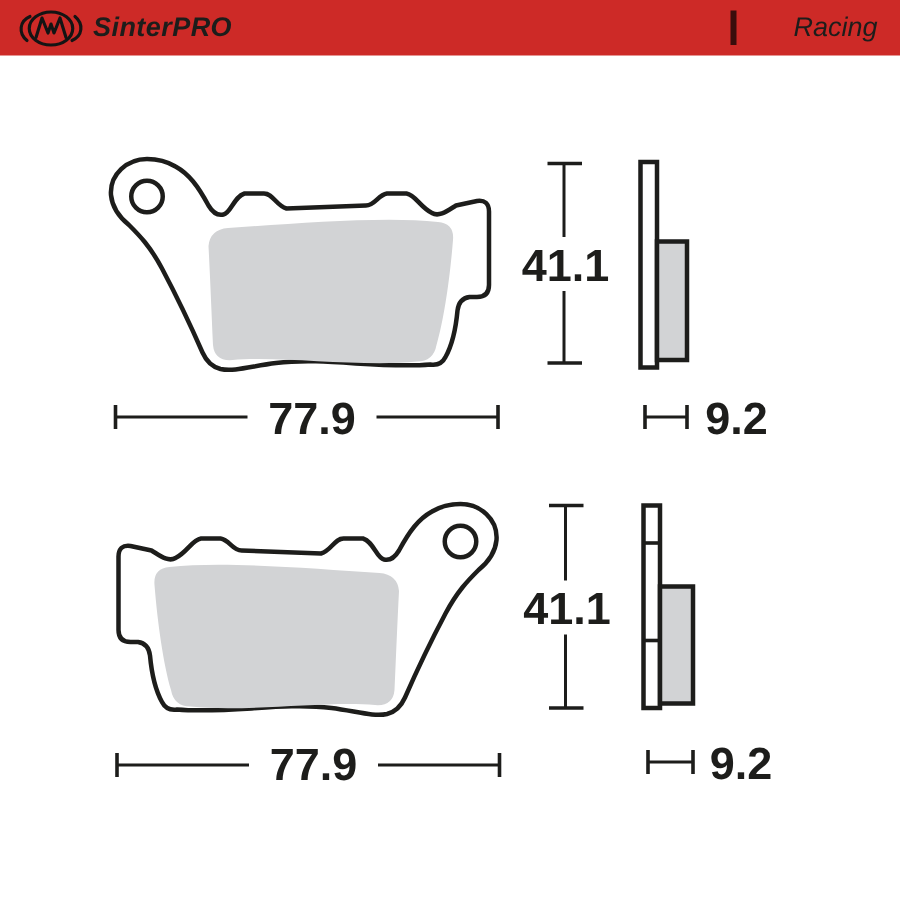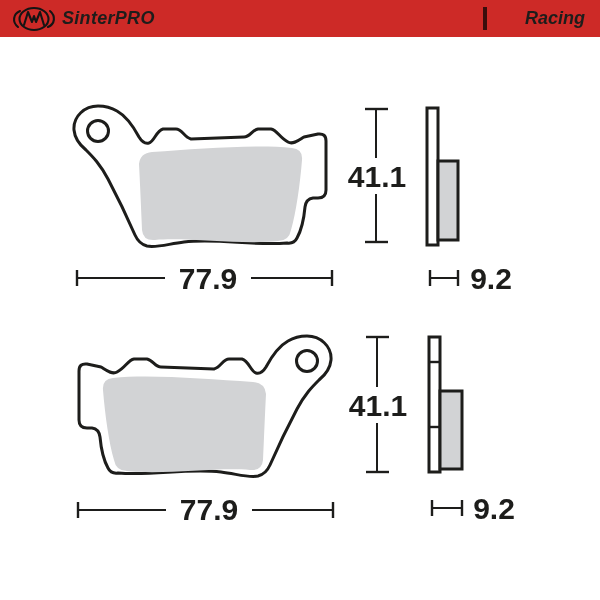--- a/index.html
+++ b/index.html
@@ -6,21 +6,21 @@
   #stage{position:relative;width:600px;height:600px;background:#ffffff;overflow:hidden;
          font-family:"Liberation Sans",sans-serif;}
 
   
   .banner{position:absolute;top:0;left:0;width:600px;height:37px;background:#cd2a27;
           display:flex;align-items:center;z-index:2;}
   .logo-svg{margin-left:12px;flex:0 0 auto;}
   .brand{margin-left:6px;font-style:italic;font-weight:bold;font-size:18px;
          letter-spacing:.3px;color:#1d1d1b;}
   .divider{margin-left:auto;width:3.5px;height:23px;background:#3a0d0c;}
-  .edition{margin-left:38px;margin-right:15px;font-style:italic;font-weight:bold;
+  .edition{margin-left:38px;margin-right:15px;font-style:italic;font-weight:normal;
            font-size:18px;color:#1d1d1b;}
 
   
   .canvas{position:absolute;top:0;left:0;}
   .outline{fill:#ffffff;stroke:#1d1d1b;stroke-width:3;stroke-linejoin:round;}
   .friction{fill:#d2d3d5;stroke:none;}
   .hole{fill:#ffffff;stroke:#1d1d1b;stroke-width:3;}
   .plate{fill:#ffffff;stroke:#1d1d1b;stroke-width:3;}
   .friction-rect{fill:#d2d3d5;stroke:#1d1d1b;stroke-width:3;}
   .dim{stroke:#1d1d1b;stroke-width:2;fill:none;}

